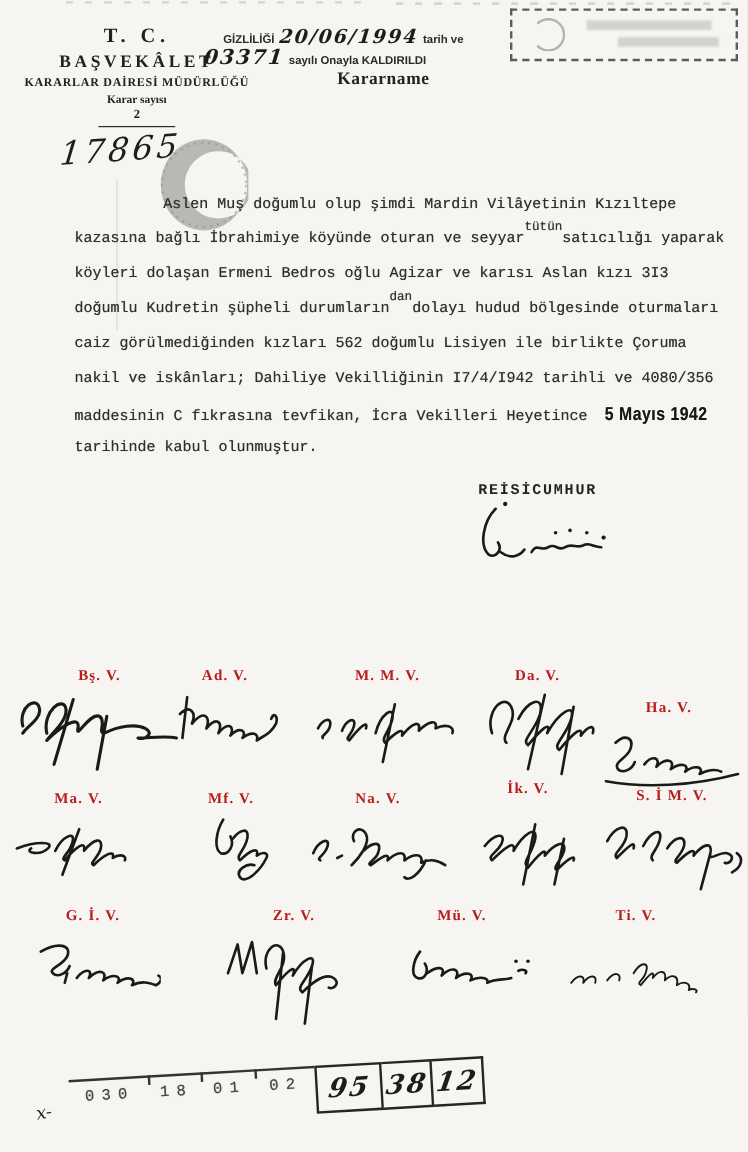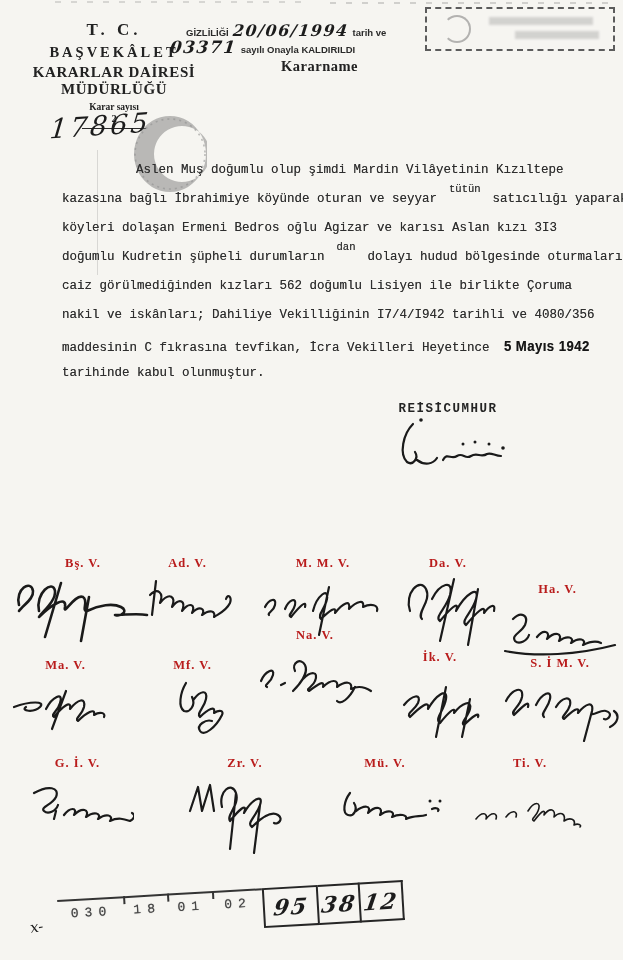--- a/index.html
+++ b/index.html
@@ -3,21 +3,21 @@
 <meta charset="utf-8">
 <style>
   html,body{margin:0;padding:0;background:#e9e7e2;}
   .page{position:relative;width:623px;height:960px;background:#f6f5f1;overflow:hidden;
         font-family:"Liberation Serif", serif;color:#222;}
   .abs{position:absolute;}
   
   .hdr-left{left:18px;top:20px;width:192px;text-align:center;}
   .tc{font-size:17px;font-weight:700;letter-spacing:4px;}
   .agency{font-size:14.5px;font-weight:700;letter-spacing:3px;margin-top:4px;}
-  .dept{font-size:15px;font-weight:700;letter-spacing:0.6px;margin-top:3px;}
+  .dept{font-size:10px;font-weight:700;letter-spacing:0.6px;margin-top:3px;}
   .ksay{font-size:9.5px;font-weight:700;margin-top:4px;}
   .kno{font-size:10.5px;font-weight:700;margin-top:1px;}
   .hline{width:64px;height:0;border-top:1.6px solid #2a2a2a;margin:4px auto 0 auto;}
   .handwrite{font-family:"DejaVu Serif", serif;font-style:italic;color:#1c1c1c;}
   .reg-no{left:50px;top:110px;font-size:27px;letter-spacing:3px;
           transform:rotate(-4deg) skewX(-10deg);}
   
   .declass{left:186px;top:23px;width:240px;line-height:15px;}
   .declass .print{font-family:"Liberation Sans", sans-serif;font-weight:700;font-size:9.5px;color:#2a2a2a;}
   .hand-sm{font-size:16px;font-weight:600;letter-spacing:1.5px;display:inline-block;transform:skewX(-6deg);}
@@ -28,21 +28,21 @@
                   border-radius:50%;border-left-color:transparent;}
   .smudge{position:absolute;background:rgba(125,125,125,.32);filter:blur(1px);}
   
   .seal{left:133px;top:110px;}
   
   .body-text{left:62px;top:163px;width:540px;
              font-family:"Liberation Mono","DejaVu Sans Mono", monospace;
              font-size:12.5px;color:#2e2e2e;text-shadow:0 0 .6px rgba(45,45,45,.65);}
   .bline{height:29px;white-space:nowrap;}
   .indent{text-indent:74px;}
-  .sup{position:relative;top:-10px;font-size:10.5px;margin:0 12px;}
+  .sup{position:relative;top:-10px;font-size:10.5px;margin:0 0;}
   .datestamp{display:inline-block;margin-left:14px;font-family:"Liberation Sans", sans-serif;
              font-weight:700;font-size:15.5px;letter-spacing:.5px;color:#161616;
              transform:scaleX(.85);transform-origin:left;}
   
   .president{left:378px;top:402px;width:140px;text-align:center;}
   .prez-title{font-family:"Liberation Mono","DejaVu Sans Mono", monospace;font-weight:700;
               font-size:12.5px;letter-spacing:1.5px;color:#242424;}
   
   .minister{position:absolute;text-align:center;}
   .mlabel{font-size:12.5px;font-weight:700;letter-spacing:1px;color:#b91c1c;
@@ -168,21 +168,21 @@
     <svg class="sig" width="112" height="58" viewBox="0 0 112 58">
       <path d="M4,34 C20,28 36,28 30,34 C24,40 10,38 16,34 M36,36 C42,24 54,18 50,30 C48,38 40,42 44,44 C52,34 62,26 60,36 C68,26 76,24 74,34 C72,42 64,46 68,48 C76,40 86,34 84,42 C90,38 96,40 94,44 M56,18 L42,56"></path>
     </svg>
   </div>
   <div class="minister" style="left:150px;top:658px;width:85px;">
     <div class="mlabel">Mf. V.</div>
     <svg class="sig" width="82" height="68" viewBox="0 0 82 68">
       <path d="M34,10 C28,20 26,34 32,38 C38,40 44,32 40,24 M42,26 C48,18 56,16 54,26 C52,36 44,40 48,44 C56,36 64,32 62,40 C68,36 72,38 70,42 C64,54 52,64 48,58 C44,52 54,46 60,48"></path>
     </svg>
   </div>
-  <div class="minister" style="left:250px;top:628px;width:130px;">
+  <div class="minister" style="left:250px;top:658px;width:130px;">
     <div class="mlabel">Na. V.</div>
     <svg class="sig" width="128" height="64" viewBox="0 0 128 64">
       <path d="M10,38 C14,28 24,24 22,32 C20,40 12,42 16,44 M30,42 L34,40 M44,28 C40,20 50,14 54,22 C58,30 48,42 42,48 M52,36 C60,28 68,28 64,38 C62,44 54,46 58,48 C66,42 74,36 72,44 C80,36 88,36 86,44 C94,38 102,38 100,46 C108,42 114,44 120,48 M104,44 C98,56 90,62 86,58"></path>
     </svg>
   </div>
   <div class="minister" style="left:390px;top:650px;width:100px;">
     <div class="mlabel">İk. V.</div>
     <svg class="sig" width="100" height="74" viewBox="0 0 100 74">
       <path d="M14,40 C22,30 32,28 28,38 C24,46 16,48 20,52 C30,42 40,34 38,44 C46,30 58,22 56,34 C54,46 44,54 50,58 C58,48 66,40 64,48 C72,38 82,34 80,44 C78,52 70,58 74,60 C82,52 90,46 88,52 M56,22 L46,72 M80,34 L72,72"></path>
     </svg>

